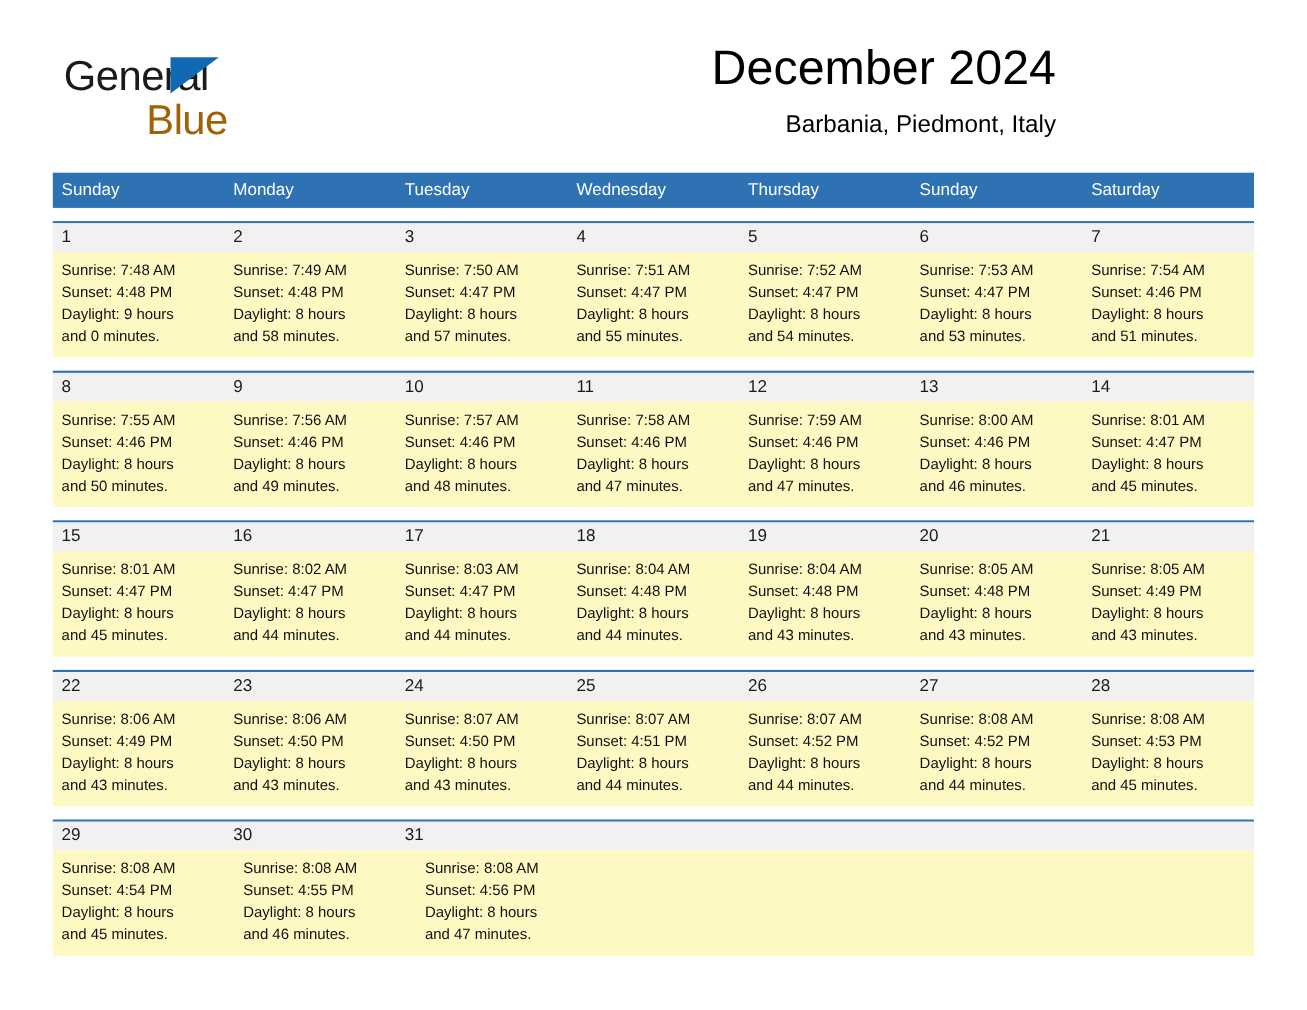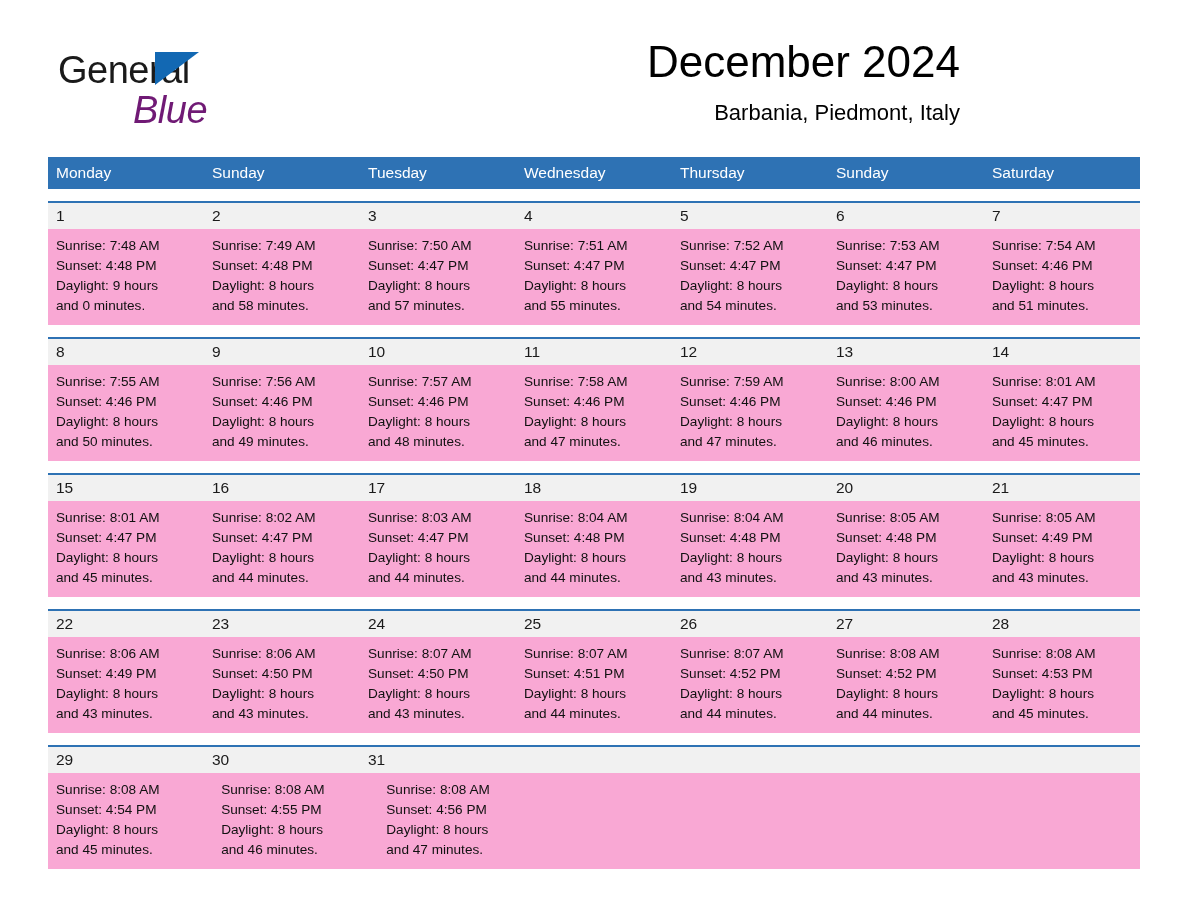--- a/index.html
+++ b/index.html
@@ -54,23 +54,22 @@
     height: 0;
     border-left: 44px solid #1268b3;
     border-bottom: 33px solid transparent;
   }
   .brand-blue {
     position: absolute;
     left: 75px;
     top: 40px;
     font-size: 38px;
     letter-spacing: -0.5px;
-    color: #701a75;
+    color: #a16207;
     line-height: 44px;
-    font-style: italic;
   }
 
   .titles {
     position: absolute;
     right: 0;
     top: 0;
     text-align: right;
   }
   .cal-title {
     font-size: 44px;
@@ -124,21 +123,21 @@
   .daynum {
     flex: 1 1 0;
     font-size: 15.5px;
     line-height: 26px;
     padding-left: 8px;
     box-sizing: border-box;
     color: #1a1a1a;
   }
   .week-body {
     display: flex;
-    background: #f9a8d4;
+    background: #fef9c3;
     min-height: 96px;
   }
   .daycell {
     flex: 1 1 0;
     padding: 7px 8px 0 8px;
     box-sizing: border-box;
   }
   .daycell .line {
     font-size: 13.6px;
     line-height: 20px;
@@ -165,22 +164,22 @@
     <div class="titles">
       <div class="cal-title">December 2024</div>
       <div class="cal-subtitle">Barbania, Piedmont, Italy</div>
     </div>
 
   </div>
 
   <div class="calendar">
 
     <div class="weekdays">
+      <div class="weekday">Sunday</div>
       <div class="weekday">Monday</div>
-      <div class="weekday">Sunday</div>
       <div class="weekday">Tuesday</div>
       <div class="weekday">Wednesday</div>
       <div class="weekday">Thursday</div>
       <div class="weekday">Sunday</div>
       <div class="weekday">Saturday</div>
     </div>
 
     <div class="week">
       <div class="week-dates">
         <div class="daynum">1</div>

